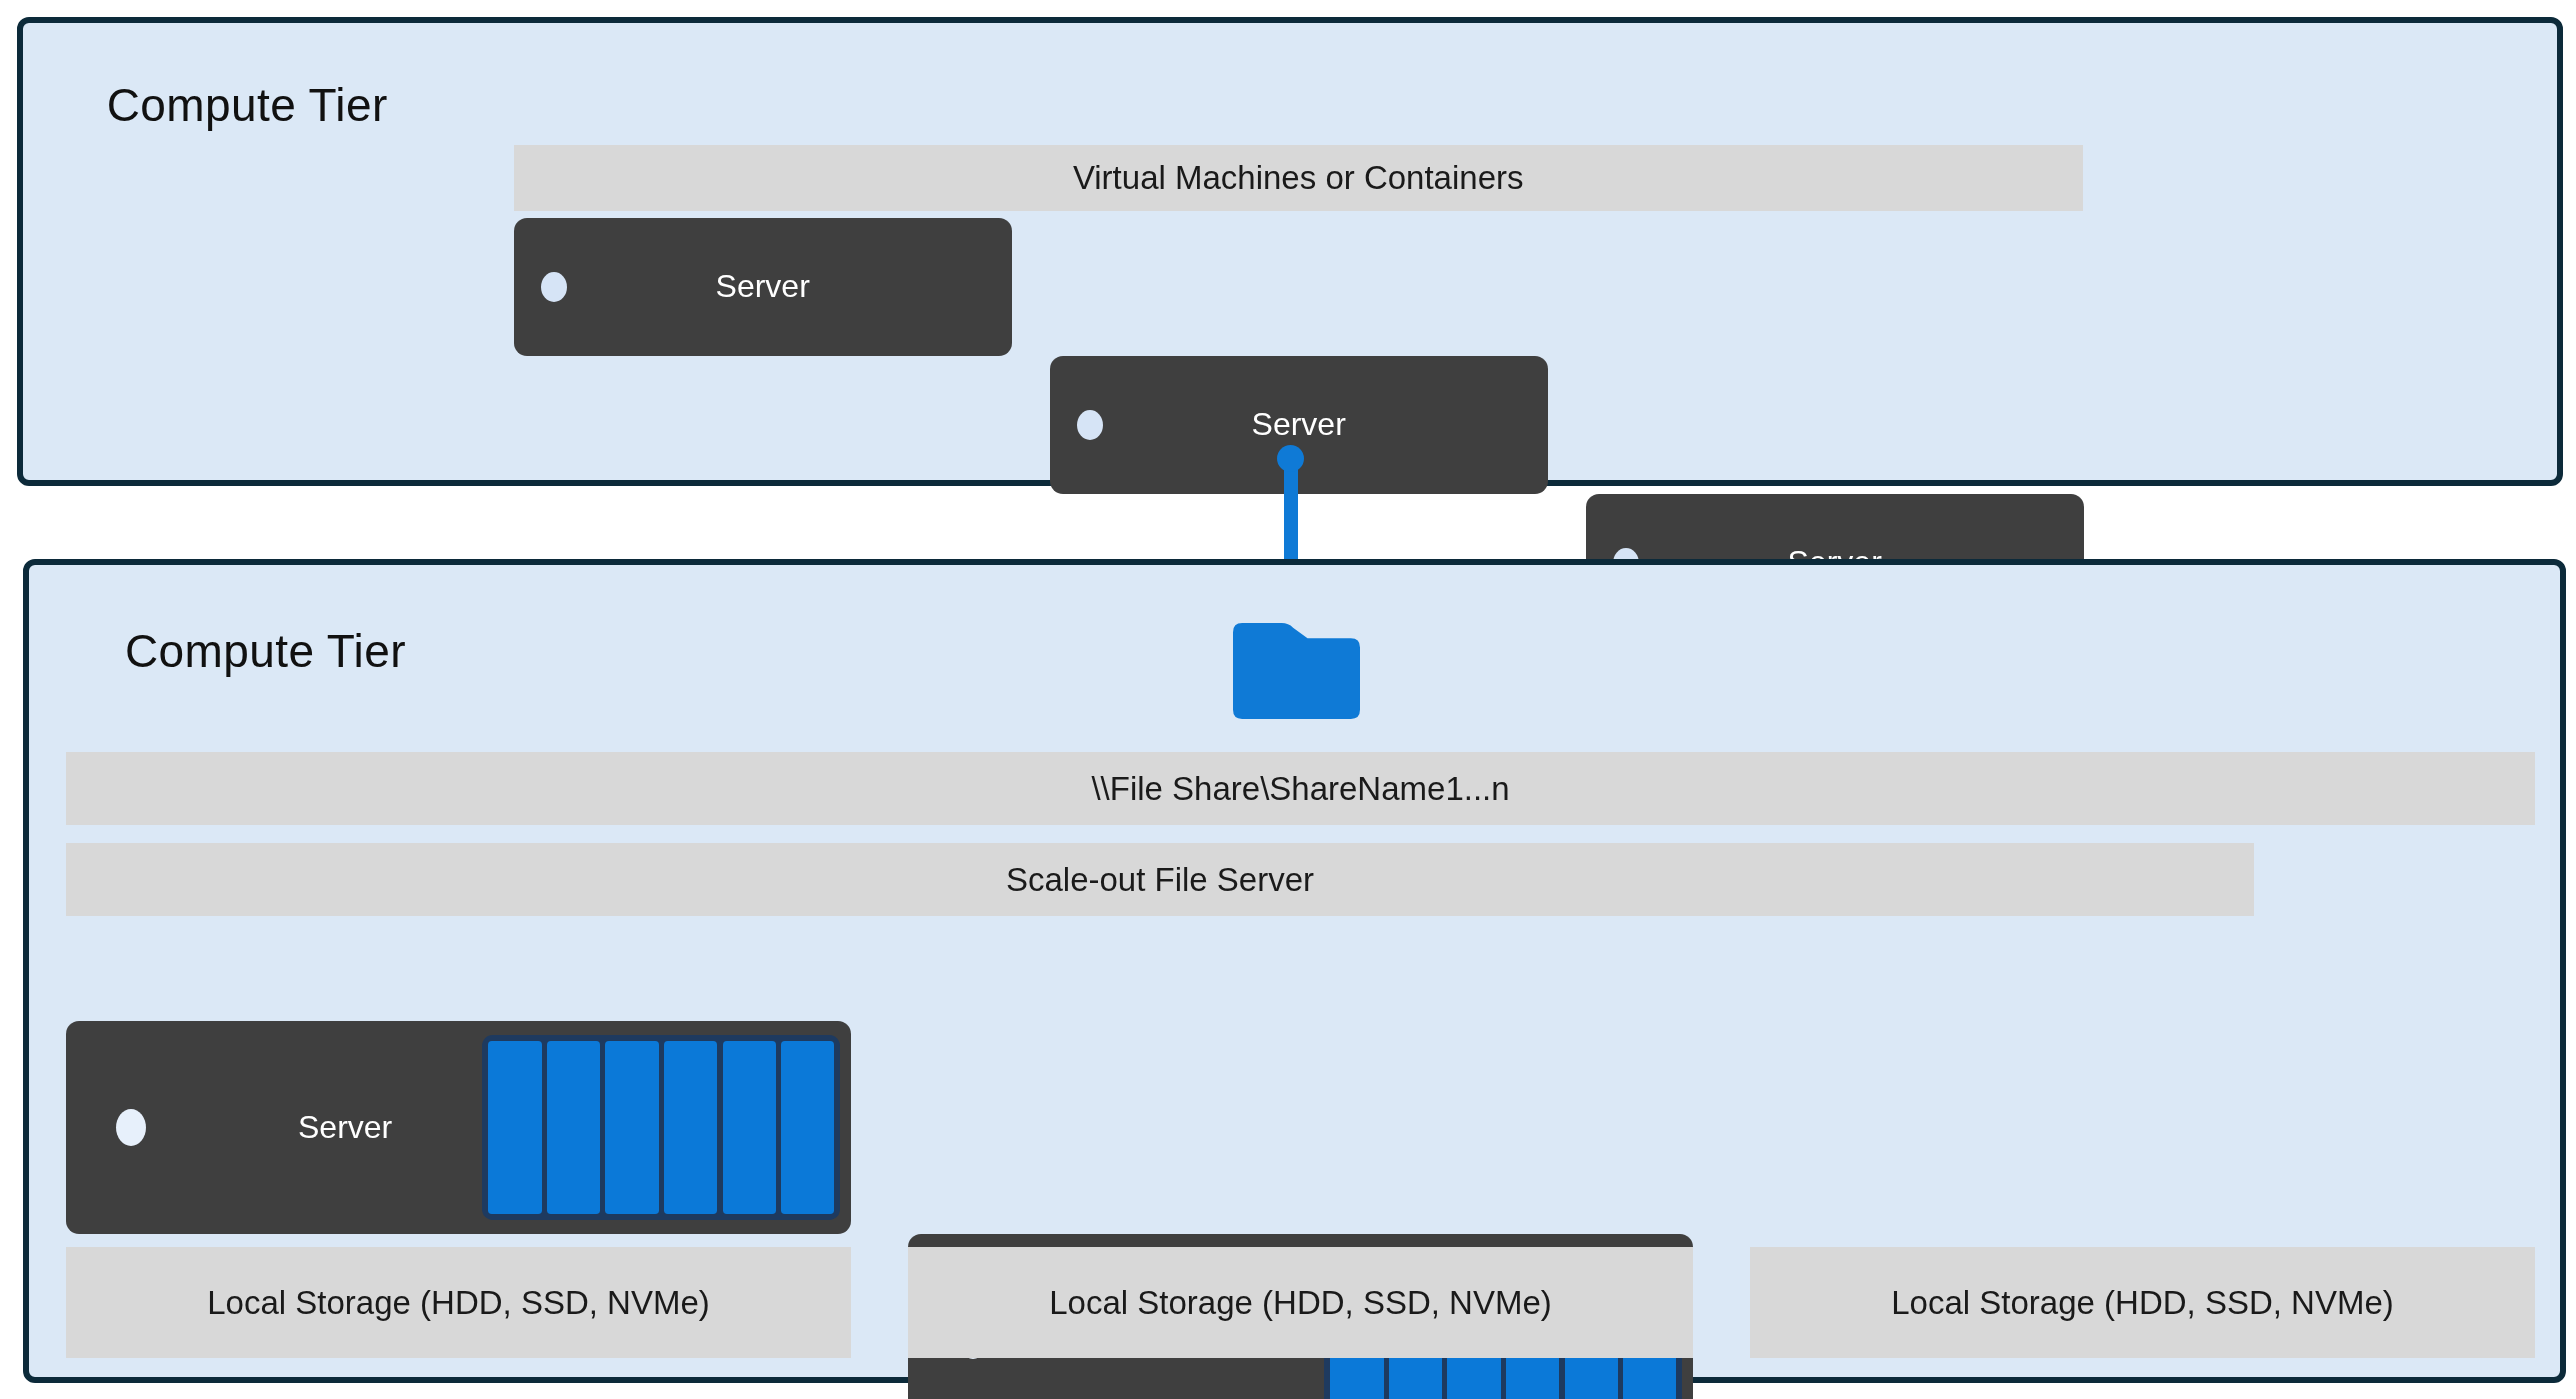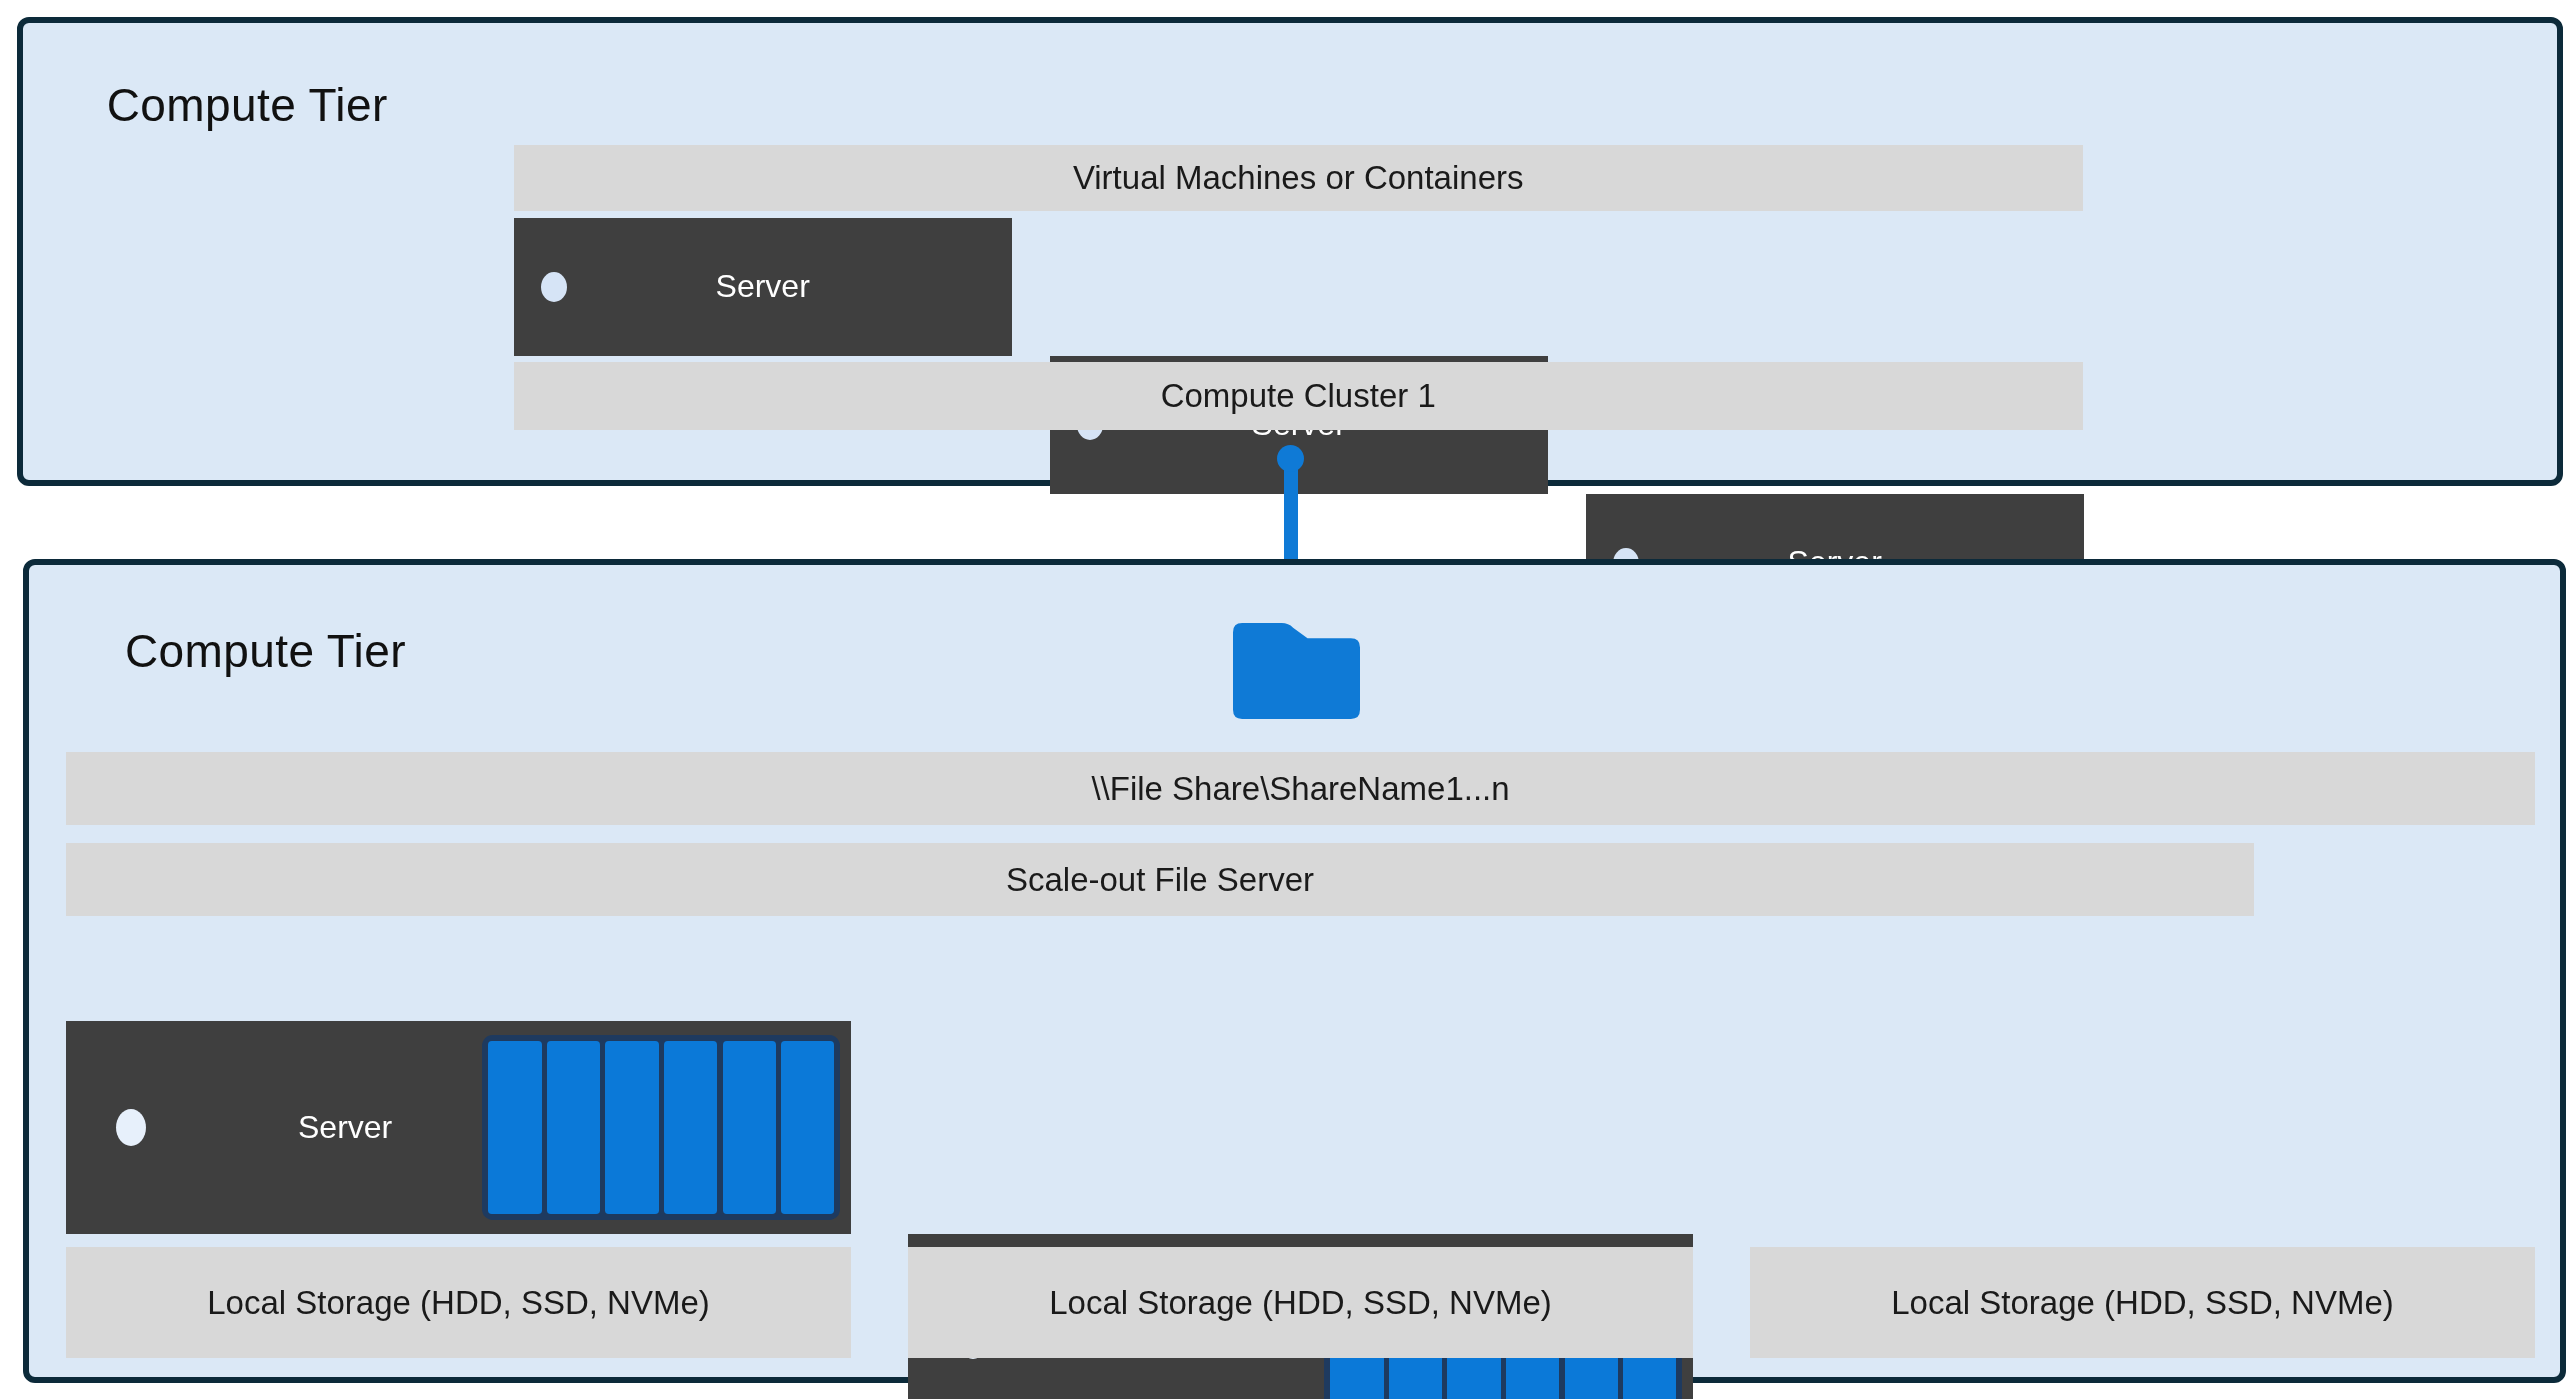--- a/index.html
+++ b/index.html
@@ -14,21 +14,21 @@
   }
   .tier-title{
     font-size:46px;letter-spacing:0.4px;color:#111;
   }
   .bar{
     background:#d8d8d8;display:flex;align-items:center;justify-content:center;
     font-size:33px;color:#1a1a1a;box-sizing:border-box;
   }
   .server-box{
     background:#3f3f3f;box-sizing:border-box;position:relative;
-    display:flex;align-items:center;
+    display:flex;align-items:center;border-radius:13px;
   }
   .server-label{
     color:#ffffff;font-size:32px;
   }
   .compute-server .server-label{
     position:absolute;inset:0;display:flex;align-items:center;justify-content:center;
   }
   .led{
     background:#d6e4f6;border-radius:50%;
   }
@@ -73,23 +73,20 @@
   </div>
   <div class="abs server-box compute-server" style="left:1027px;top:195px;width:498px;height:138px;">
     <span class="led"></span>
     <span class="server-label">Server</span>
   </div>
   <div class="abs server-box compute-server" style="left:1563px;top:195px;width:498px;height:138px;">
     <span class="led"></span>
     <span class="server-label">Server</span>
   </div>
 
-  <div class="abs bar" style="left:491px;top:339px;width:1569px;height:68px;">
-    <span>Compute Cluster 1</span>
-  </div>
 </div>
 
 <div class="abs connector-line" style="left:1284px;top:459px;height:149px;"></div>
 <div class="abs connector-dot" style="left:1277px;top:445px;"></div>
 <div class="abs connector-dot" style="left:1277px;top:594px;"></div>
 
 <div class="abs tier" style="left:23px;top:559px;width:2543px;height:824px;">
   <div class="abs tier-title" style="left:96px;top:59px;">Compute Tier</div>
 
   <svg class="abs" style="left:1204px;top:58px;" width="127" height="96" viewBox="0 0 167 126">

